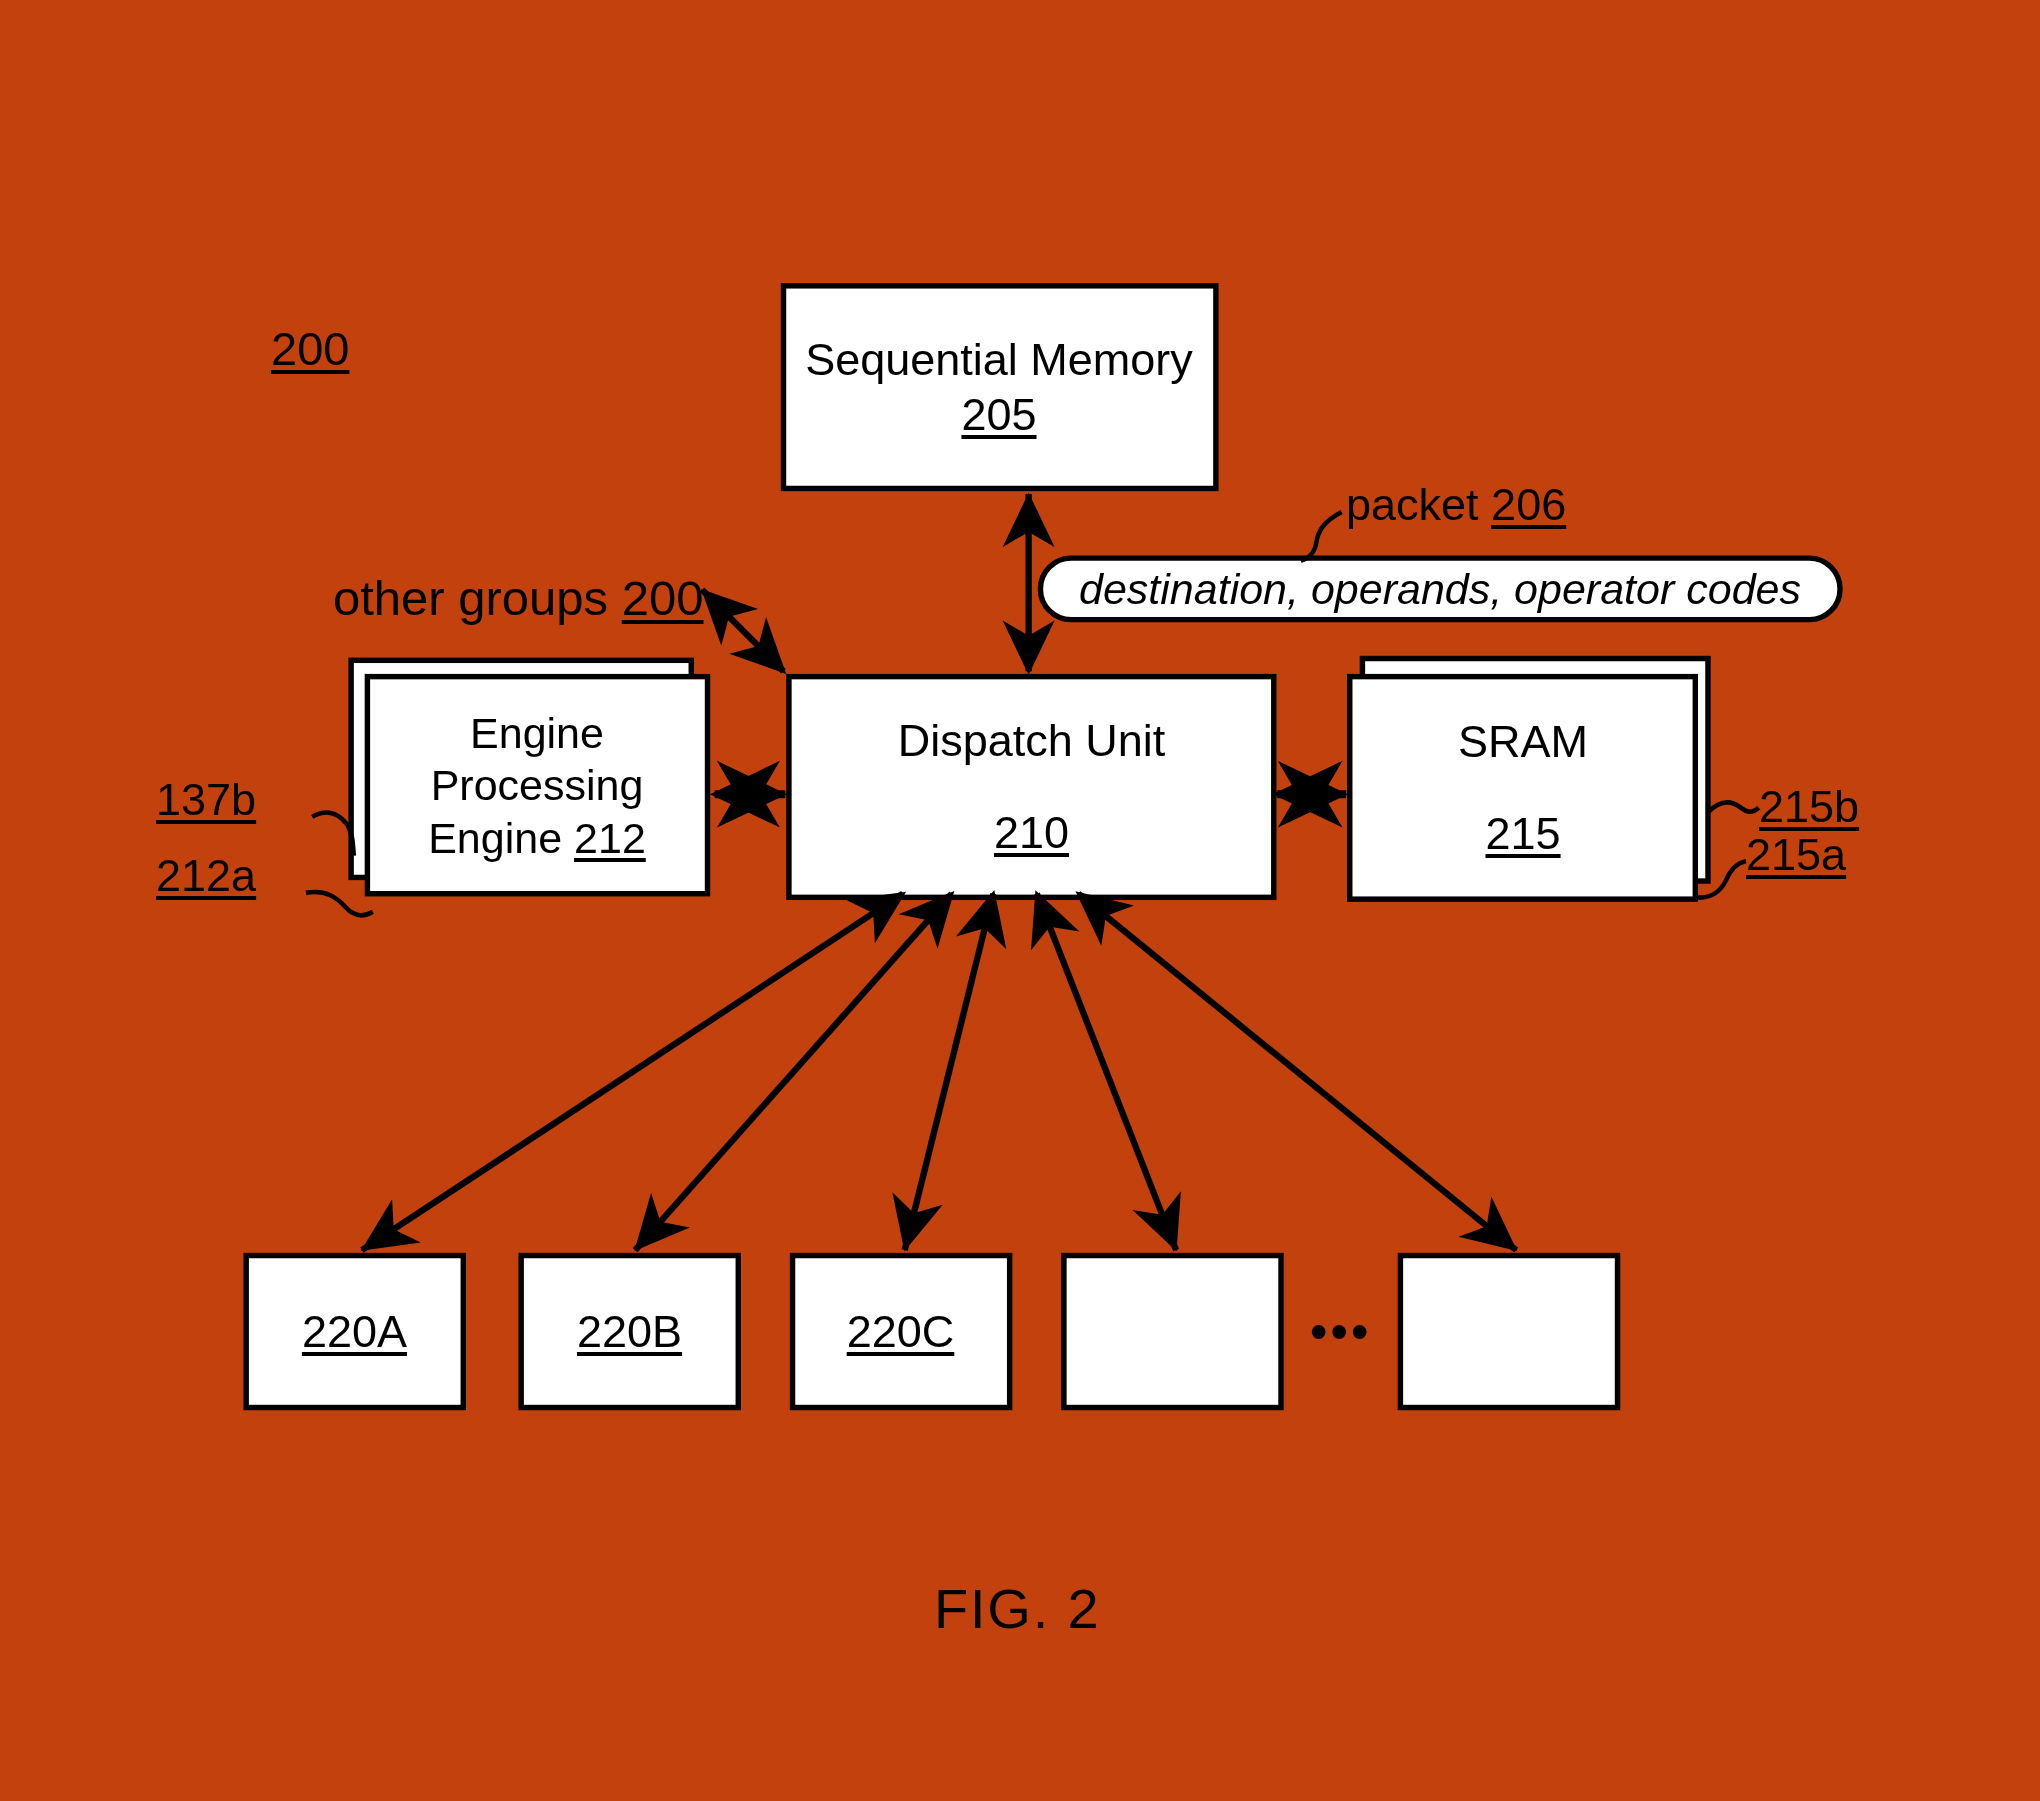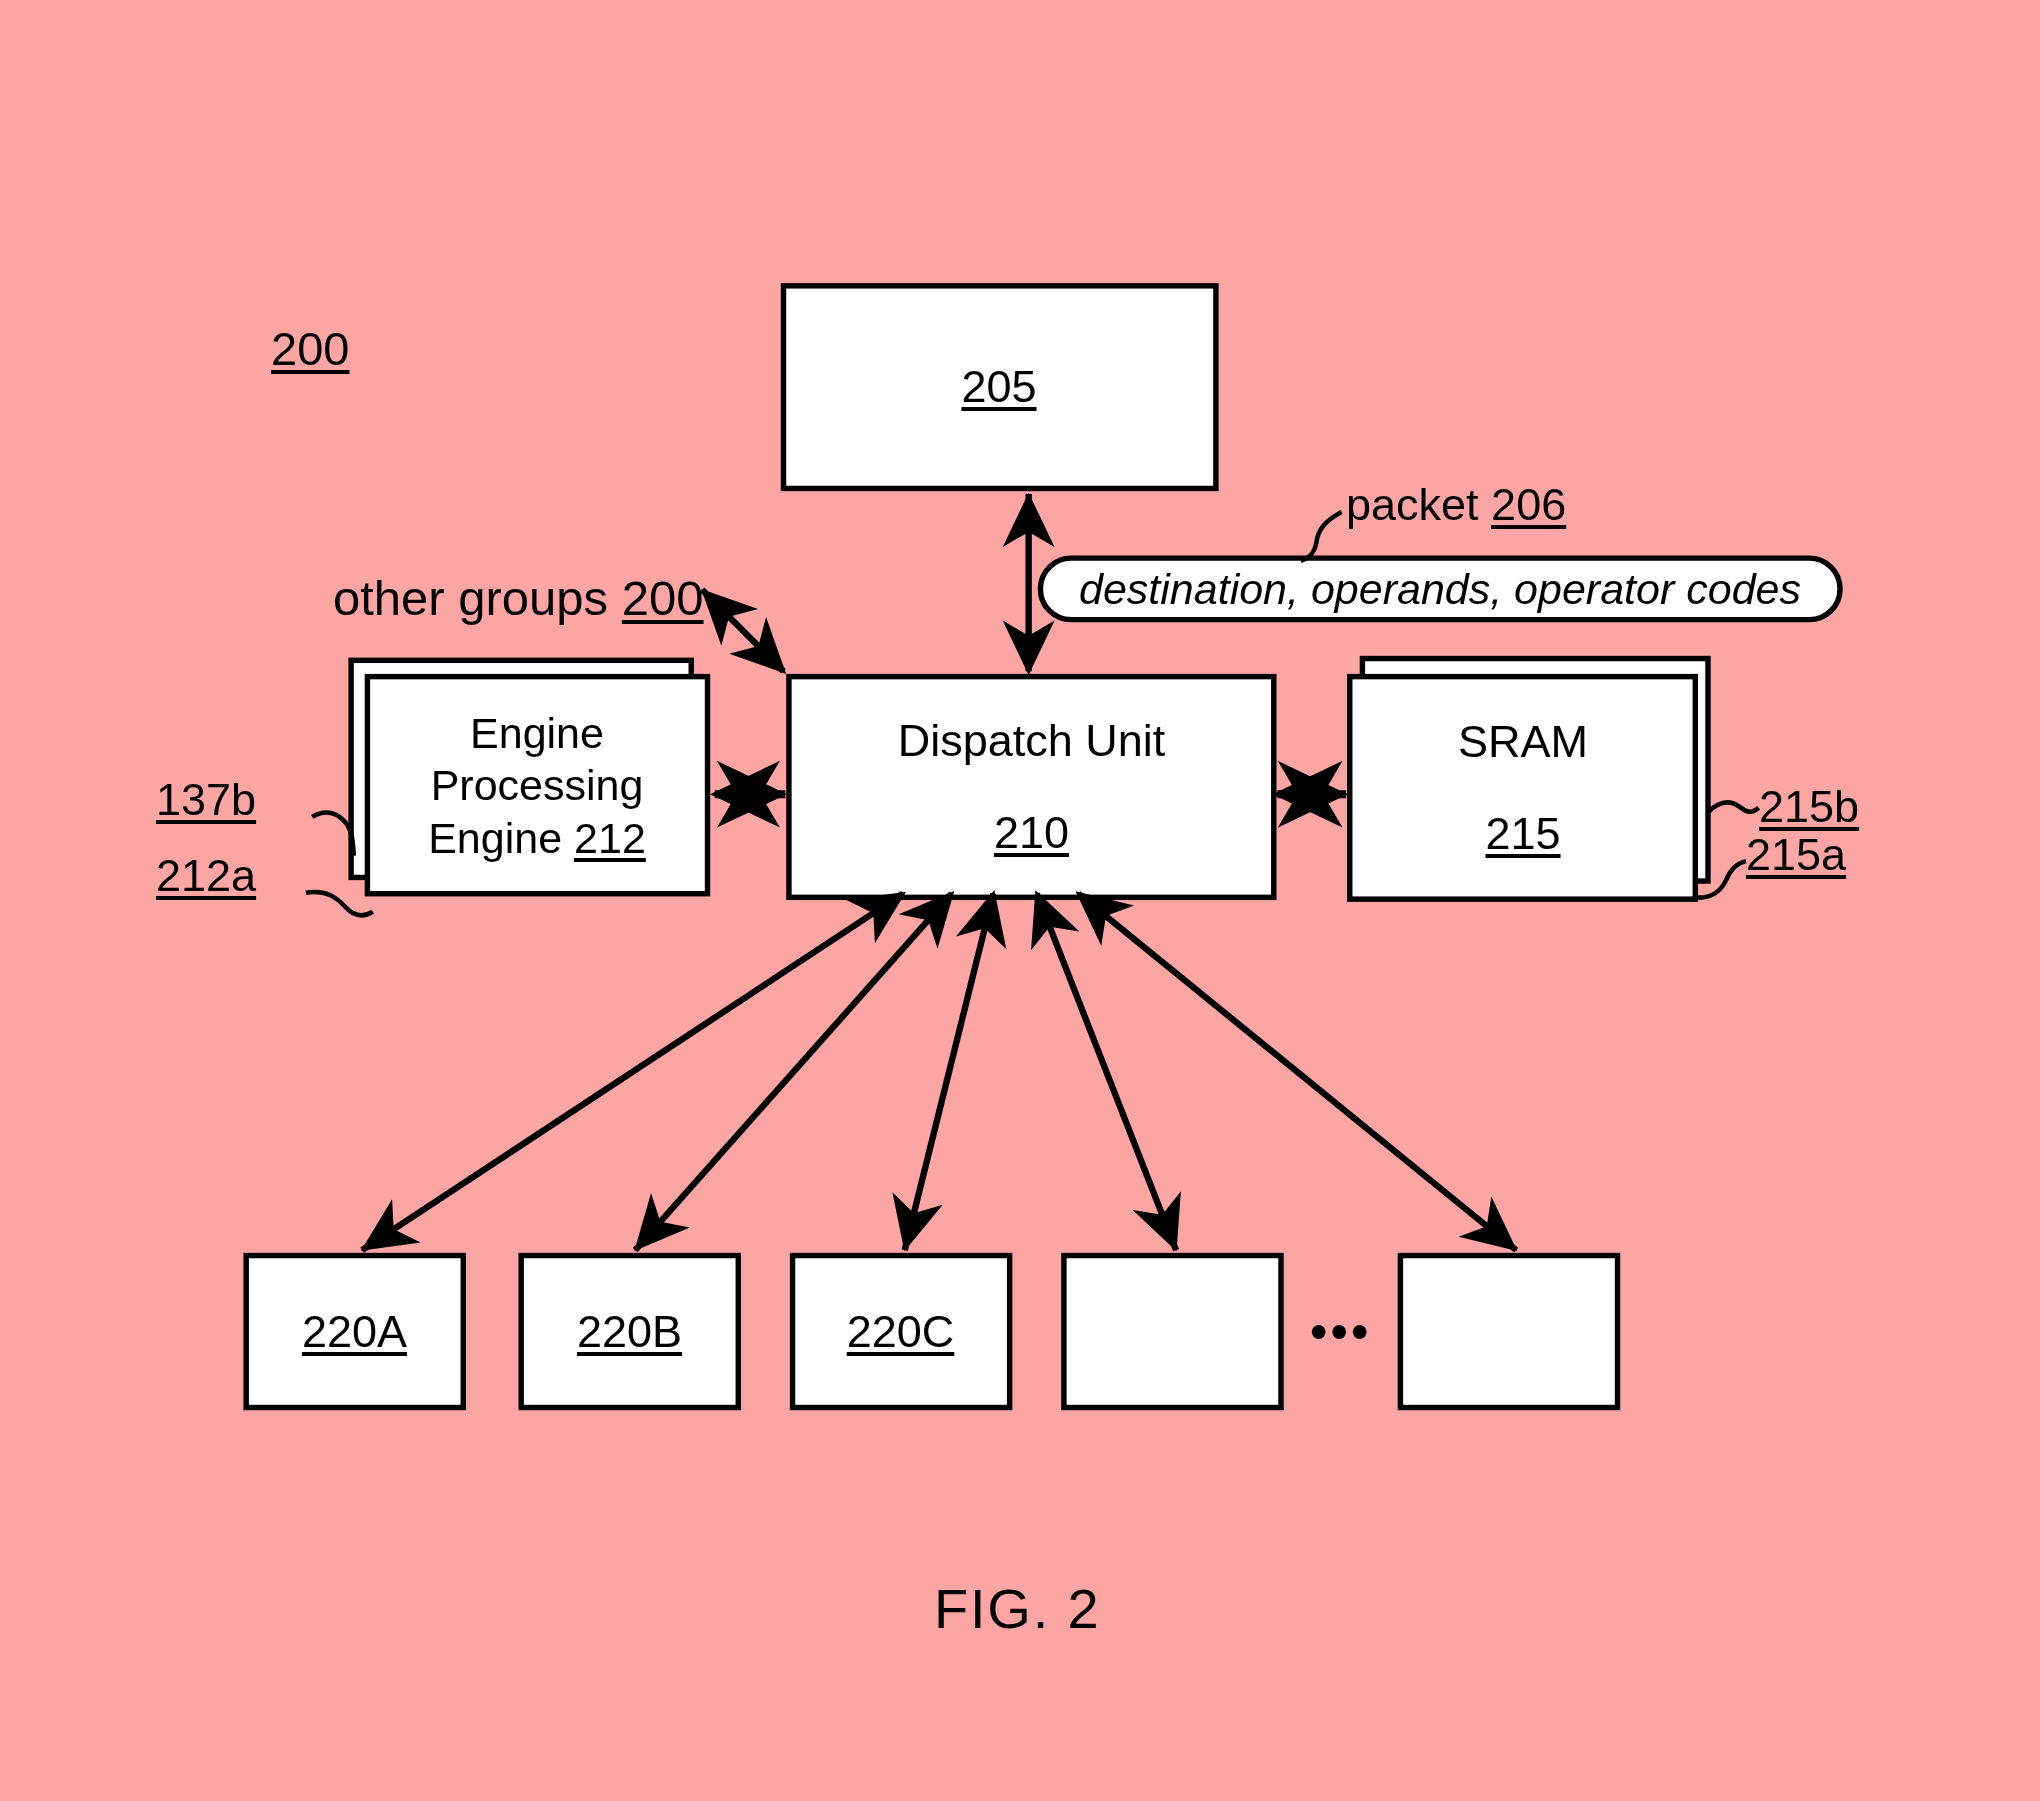--- a/index.html
+++ b/index.html
@@ -4,21 +4,21 @@
 <style>
   html, body {
     margin: 0;
     padding: 0;
     background: #ffffff;
   }
   #figure {
     position: relative;
     width: 2041px;
     height: 1801px;
-    background: #fca5a5;
+    background: #c2410c;
     font-family: "Liberation Sans", sans-serif;
     color: #000000;
     overflow: hidden;
   }
   .svg-layer {
     position: absolute;
     top: 0;
     left: 0;
     width: 2041px;
     height: 1801px;
@@ -106,20 +106,21 @@
     <rect x="272" y="1388" width="240" height="168" fill="#fff" stroke="#000" stroke-width="6"></rect>
     <rect x="576" y="1388" width="240" height="168" fill="#fff" stroke="#000" stroke-width="6"></rect>
     <rect x="876" y="1388" width="240" height="168" fill="#fff" stroke="#000" stroke-width="6"></rect>
     <rect x="1176" y="1388" width="240" height="168" fill="#fff" stroke="#000" stroke-width="6"></rect>
     <rect x="1548" y="1388" width="240" height="168" fill="#fff" stroke="#000" stroke-width="6"></rect>
   </svg>
 
   <div class="lbl ref" style="left:271px; top:321px; font-size:47px;">200</div>
 
   <div class="boxtext" style="left:783px; top:286px; width:432px; height:203px; font-size:45px;">
+    <span>Sequential Memory</span>
     <span class="ref">205</span>
   </div>
 
   <div class="lbl" style="left:333px; top:570px; font-size:49px;">
     <span>other groups</span>
     <span class="ref">200</span>
   </div>
 
   <div class="lbl" style="left:1346px; top:478px; font-size:45px;">
     <span>packet</span>

